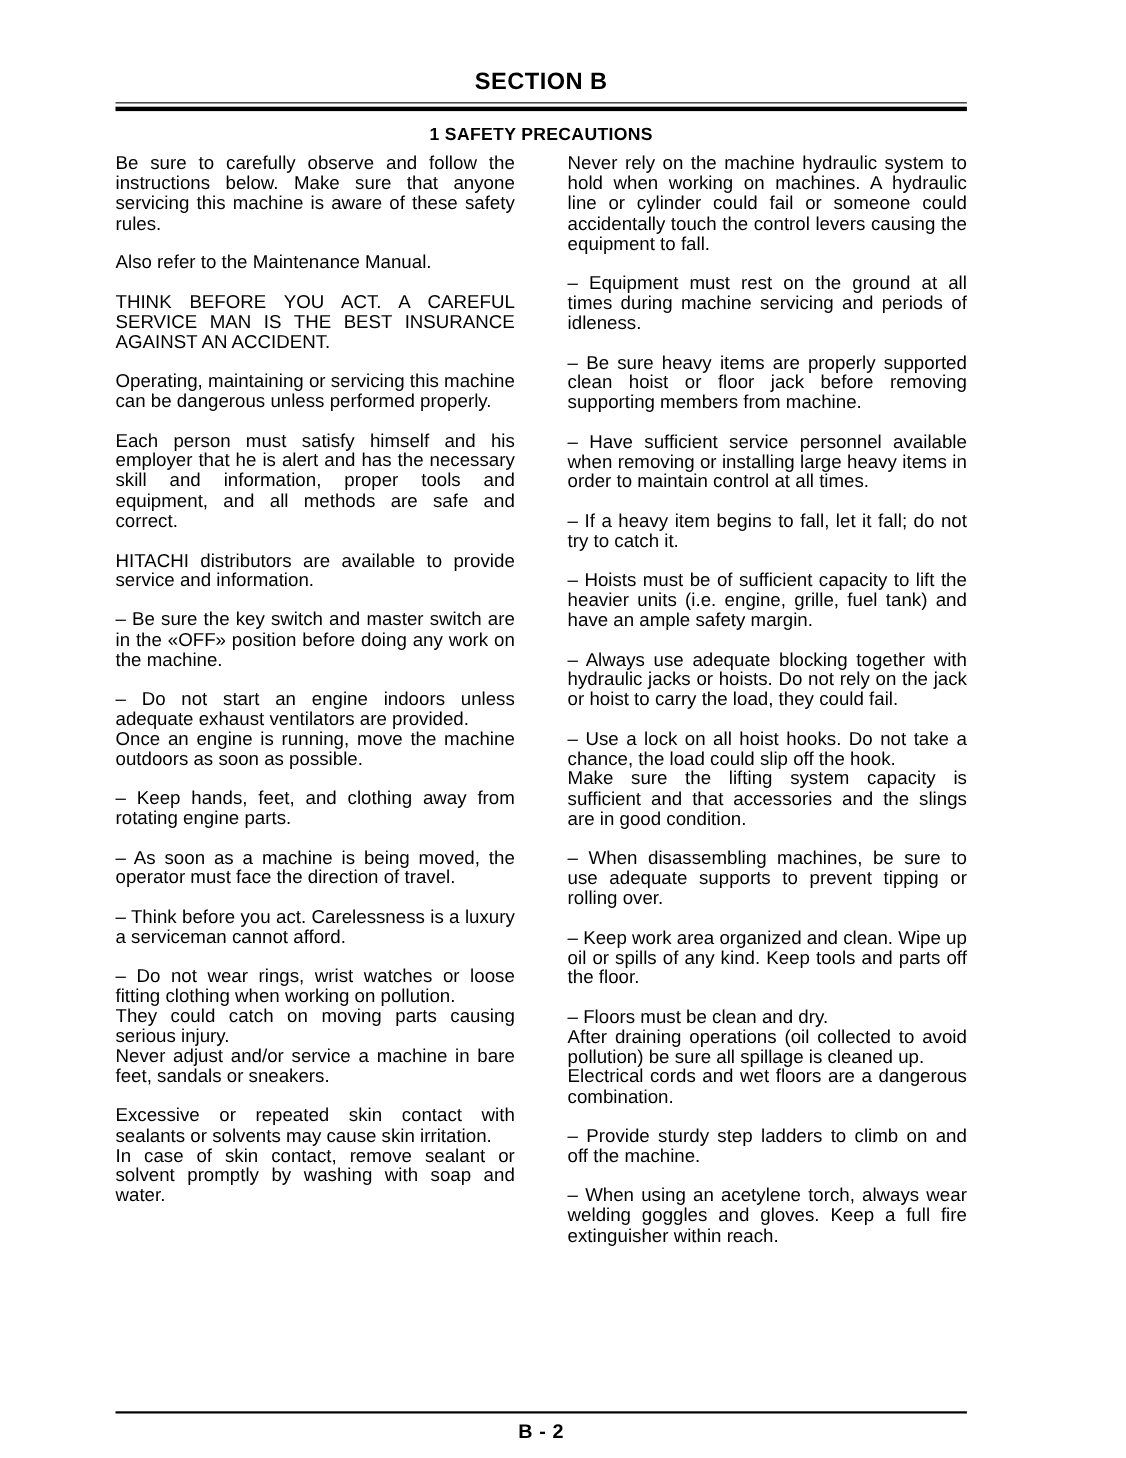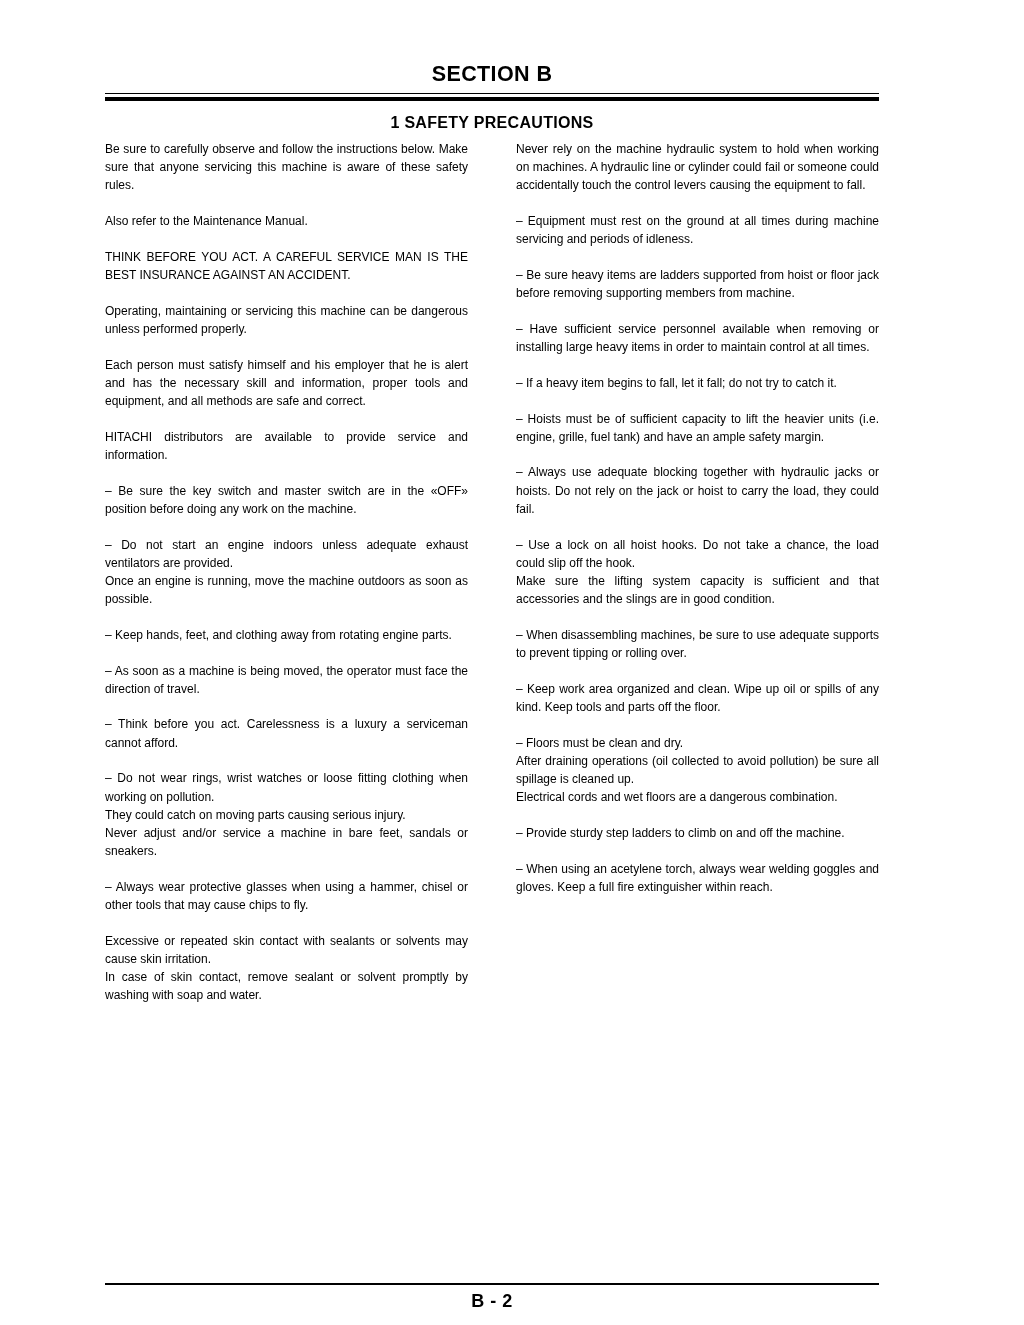--- a/index.html
+++ b/index.html
@@ -73,21 +73,21 @@
     width: 774px;
     display: flex;
     flex-direction: row;
     justify-content: space-between;
   }
   .col {
     width: 363px;
   }
   p.para {
     margin: 0 0 17.5px 0;
-    font-size: 12px;
+    font-size: 17px;
     line-height: 18.2px;
     text-align: justify;
     text-justify: inter-word;
     hyphens: none;
     word-spacing: 0;
   }
   p.para:last-child {
     margin-bottom: 0;
   }
   
@@ -168,36 +168,33 @@
         </p>
         <p class="para">
           <span class="line-block">– Think before you act. Carelessness is a luxury a serviceman cannot afford.</span>
         </p>
         <p class="para">
           <span class="line-block">– Do not wear rings, wrist watches or loose fitting clothing when working on pollution.</span>
           <span class="line-block">They could catch on moving parts causing serious injury.</span>
           <span class="line-block">Never adjust and/or service a machine in bare feet, sandals or sneakers.</span>
         </p>
         <p class="para">
-          <span class="line-block">– Always wear protective glasses when using a hammer, chisel or other tools that may cause chips to fly.</span>
-        </p>
-        <p class="para">
           <span class="line-block">Excessive or repeated skin contact with sealants or solvents may cause skin irritation.</span>
           <span class="line-block">In case of skin contact, remove sealant or solvent promptly by washing with soap and water.</span>
         </p>
       </div>
     <div class="col" id="col-right">
         <p class="para">
           <span class="line-block">Never rely on the machine hydraulic system to hold when working on machines. A hydraulic line or cylinder could fail or someone could accidentally touch the control levers causing the equipment to fall.</span>
         </p>
         <p class="para">
           <span class="line-block">– Equipment must rest on the ground at all times during machine servicing and periods of idleness.</span>
         </p>
         <p class="para">
-          <span class="line-block">– Be sure heavy items are ladders supported from hoist or floor jack before removing supporting members from machine.</span>
+          <span class="line-block">– Be sure heavy items are properly supported clean hoist or floor jack before removing supporting members from machine.</span>
         </p>
         <p class="para">
           <span class="line-block">– Have sufficient service personnel available when removing or installing large heavy items in order to maintain control at all times.</span>
         </p>
         <p class="para">
           <span class="line-block">– If a heavy item begins to fall, let it fall; do not try to catch it.</span>
         </p>
         <p class="para">
           <span class="line-block">– Hoists must be of sufficient capacity to lift the heavier units (i.e. engine, grille, fuel tank) and have an ample safety margin.</span>
         </p>

